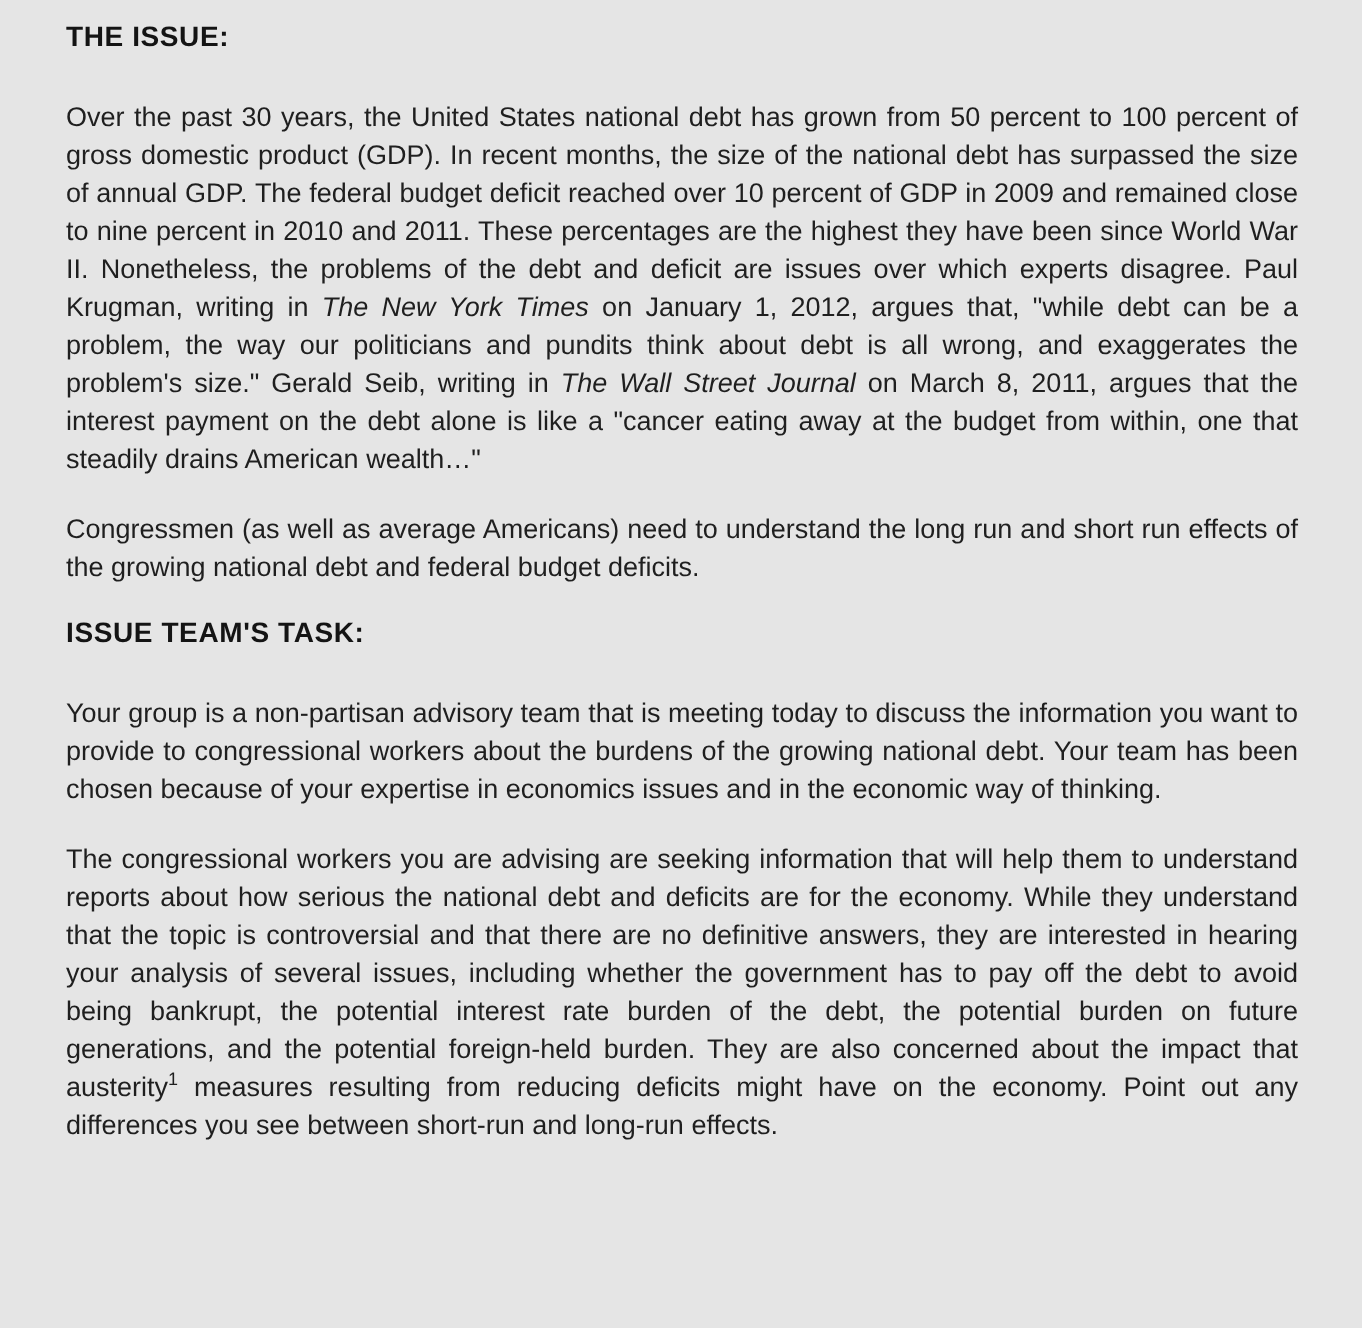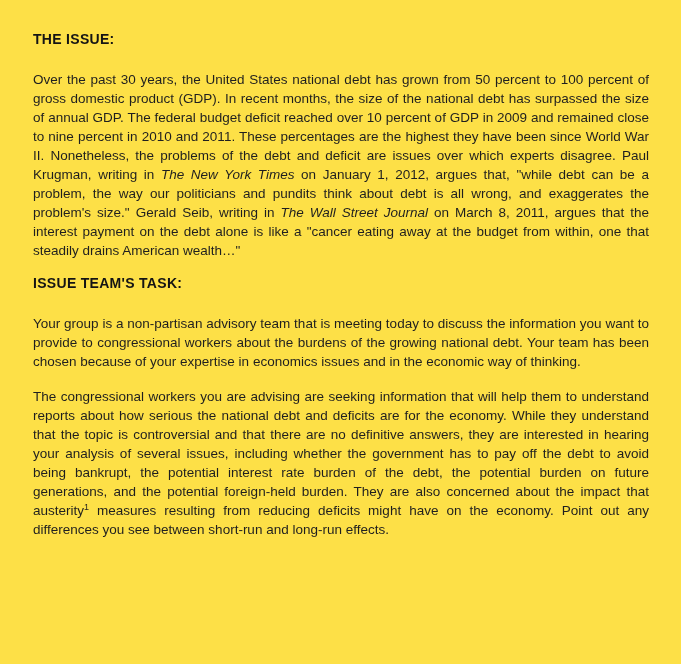--- a/index.html
+++ b/index.html
@@ -11,22 +11,22 @@
     width: 681px;
     height: 664px;
     font-family: "Liberation Sans", sans-serif;
     color: #1f1f1f;
     overflow: hidden;
   }
   .page {
     box-sizing: border-box;
     width: 681px;
     height: 664px;
-    padding: 31px 32px 10px 33px;
-    background: #fde047;
+    padding: 10px 32px 10px 33px;
+    background: #e5e5e5;
   }
   .doc-section {
     margin: 0 0 15px 0;
   }
   .section-heading {
     font-size: 14px;
     font-weight: 700;
     letter-spacing: 0.3px;
     margin: 0 0 23px 0;
     color: #141414;
@@ -51,20 +51,21 @@
 <body>
 
 <main class="page">
 
   <section class="doc-section">
     <h2 class="section-heading">THE ISSUE:</h2>
     <p class="body-text"><span>Over the past 30 years, the United States national debt has grown from 50 percent to 100 percent of gross domestic product (GDP).  In recent months, the size of the national debt has surpassed the size of annual GDP.  The federal budget deficit reached over 10 percent of GDP in 2009 and remained close to nine percent in 2010 and 2011.  These percentages are the highest they have been since World War II.  Nonetheless, the problems of the debt and deficit are issues over which experts disagree.  Paul Krugman, writing in </span><span class="italic">The New York Times</span><span> on January 1, 2012, argues that, "while debt can be a problem, the way our politicians and pundits think about debt is all wrong, and exaggerates the problem's size."  Gerald Seib, writing in </span><span class="italic">The Wall Street Journal</span><span> on March 8, 2011, argues that the interest payment on the debt alone is like a "cancer eating away at the budget from within, one that steadily drains American wealth…"</span></p>
   </section>
 
   <section class="doc-section">
+    <p class="body-text">Congressmen (as well as average Americans) need to understand the long run and short run effects of the growing national debt and federal budget deficits.</p>
   </section>
 
   <section class="doc-section">
     <h2 class="section-heading">ISSUE TEAM'S TASK:</h2>
     <p class="body-text">Your group is a non-partisan advisory team that is meeting today to discuss the information you want to provide to congressional workers about the burdens of the growing national debt. Your team has been chosen because of your expertise in economics issues and in the economic way of thinking.</p>
     <p class="body-text"><span>The congressional workers you are advising are seeking information that will help them to understand reports about how serious the national debt and deficits are for the economy. While they understand that the topic is controversial and that there are no definitive answers, they are interested in hearing your analysis of several issues, including whether the government has to pay off the debt to avoid being bankrupt, the potential interest rate burden of the debt, the potential burden on future generations, and the potential foreign-held burden. They are also concerned about the impact that austerity</span><sup class="footnote-ref">1</sup><span> measures resulting from reducing deficits might have on the economy. Point out any differences you see between short-run and long-run effects.</span></p>
   </section>
 
 </main>
 

